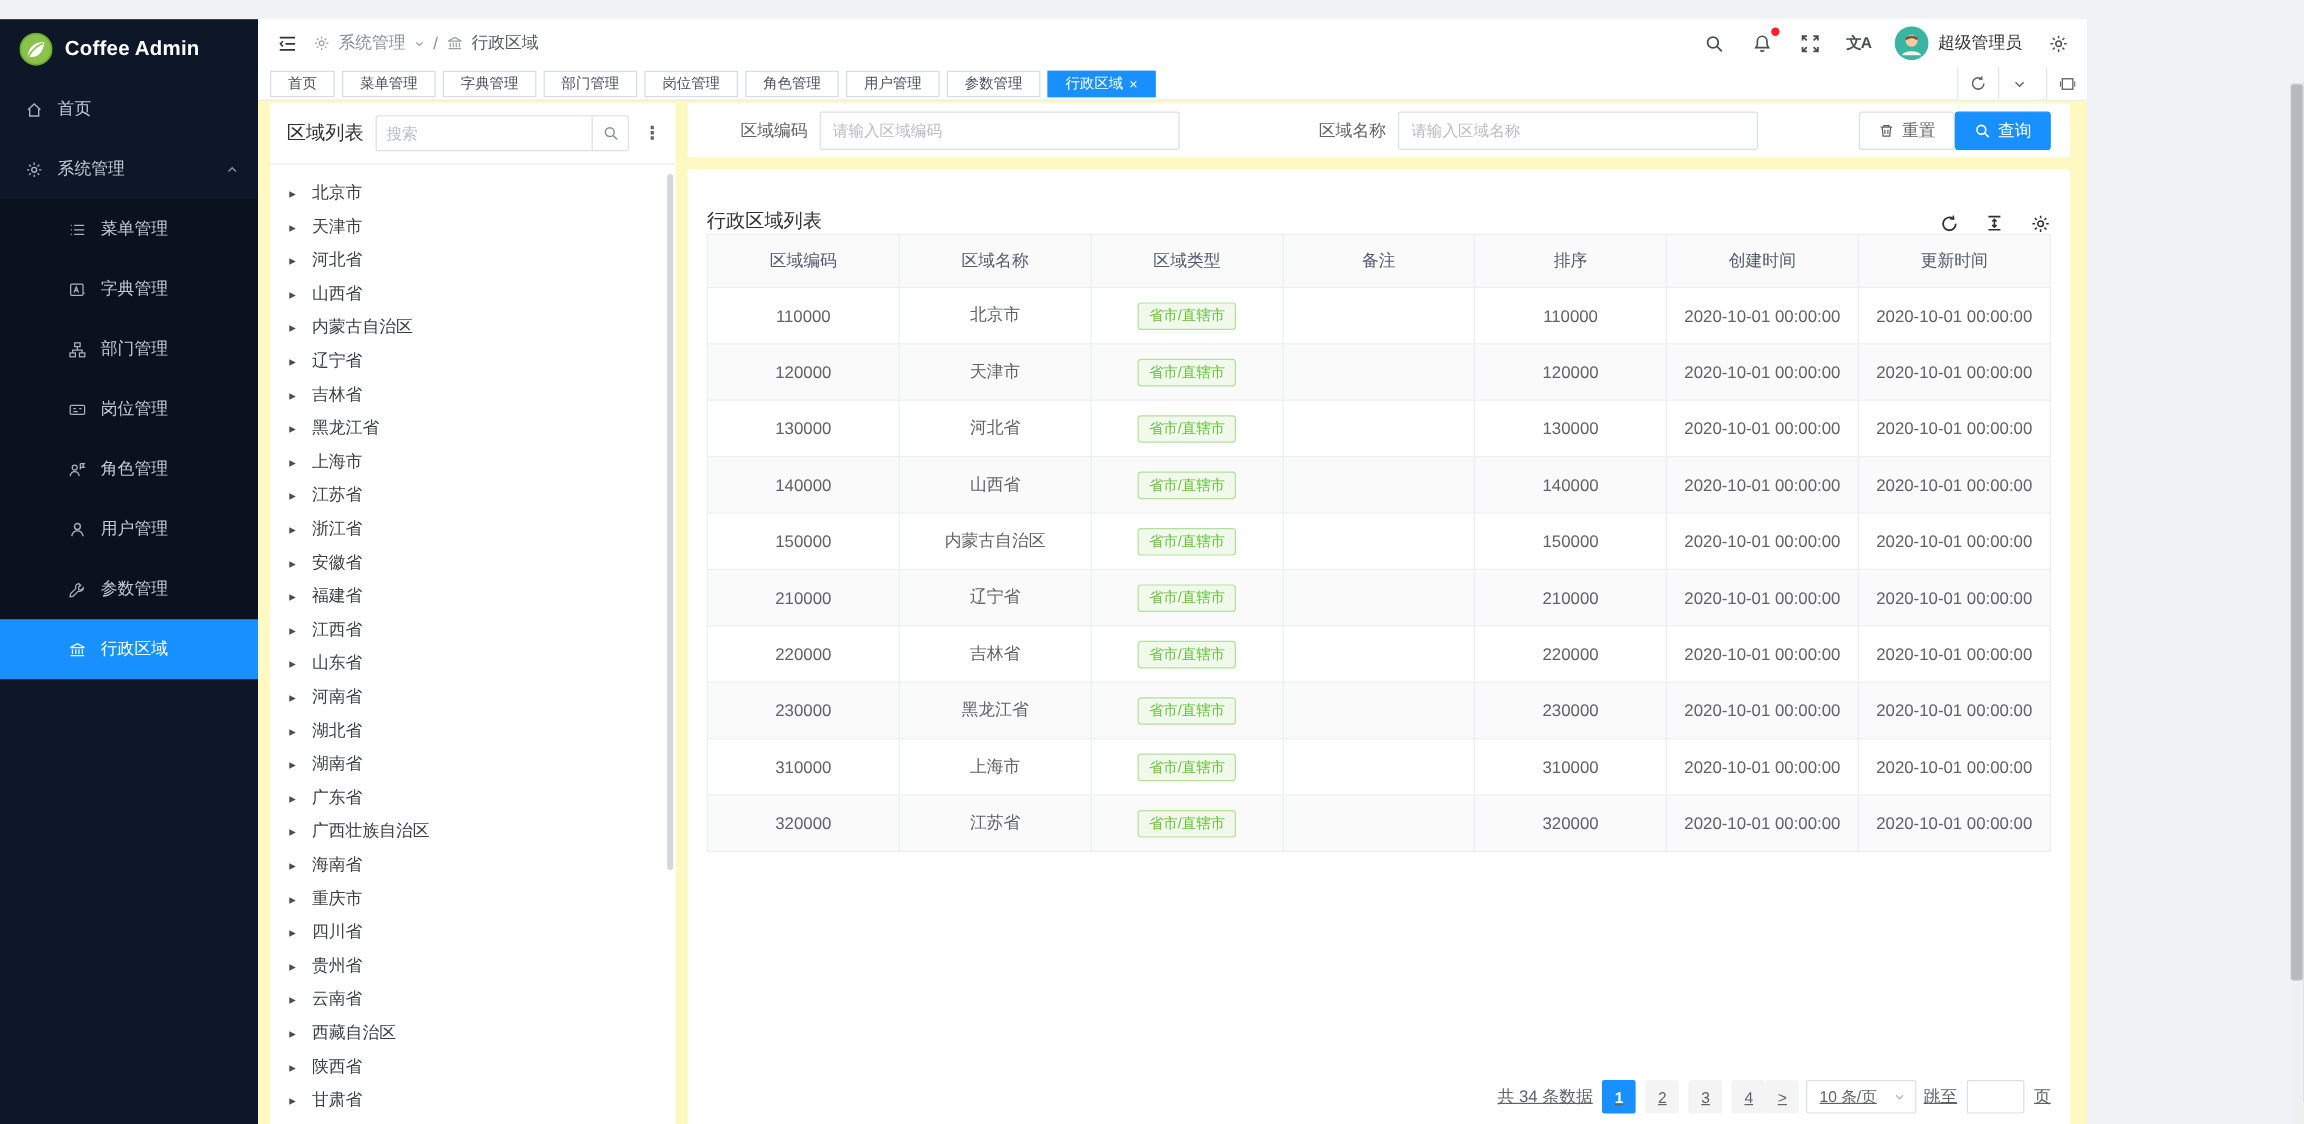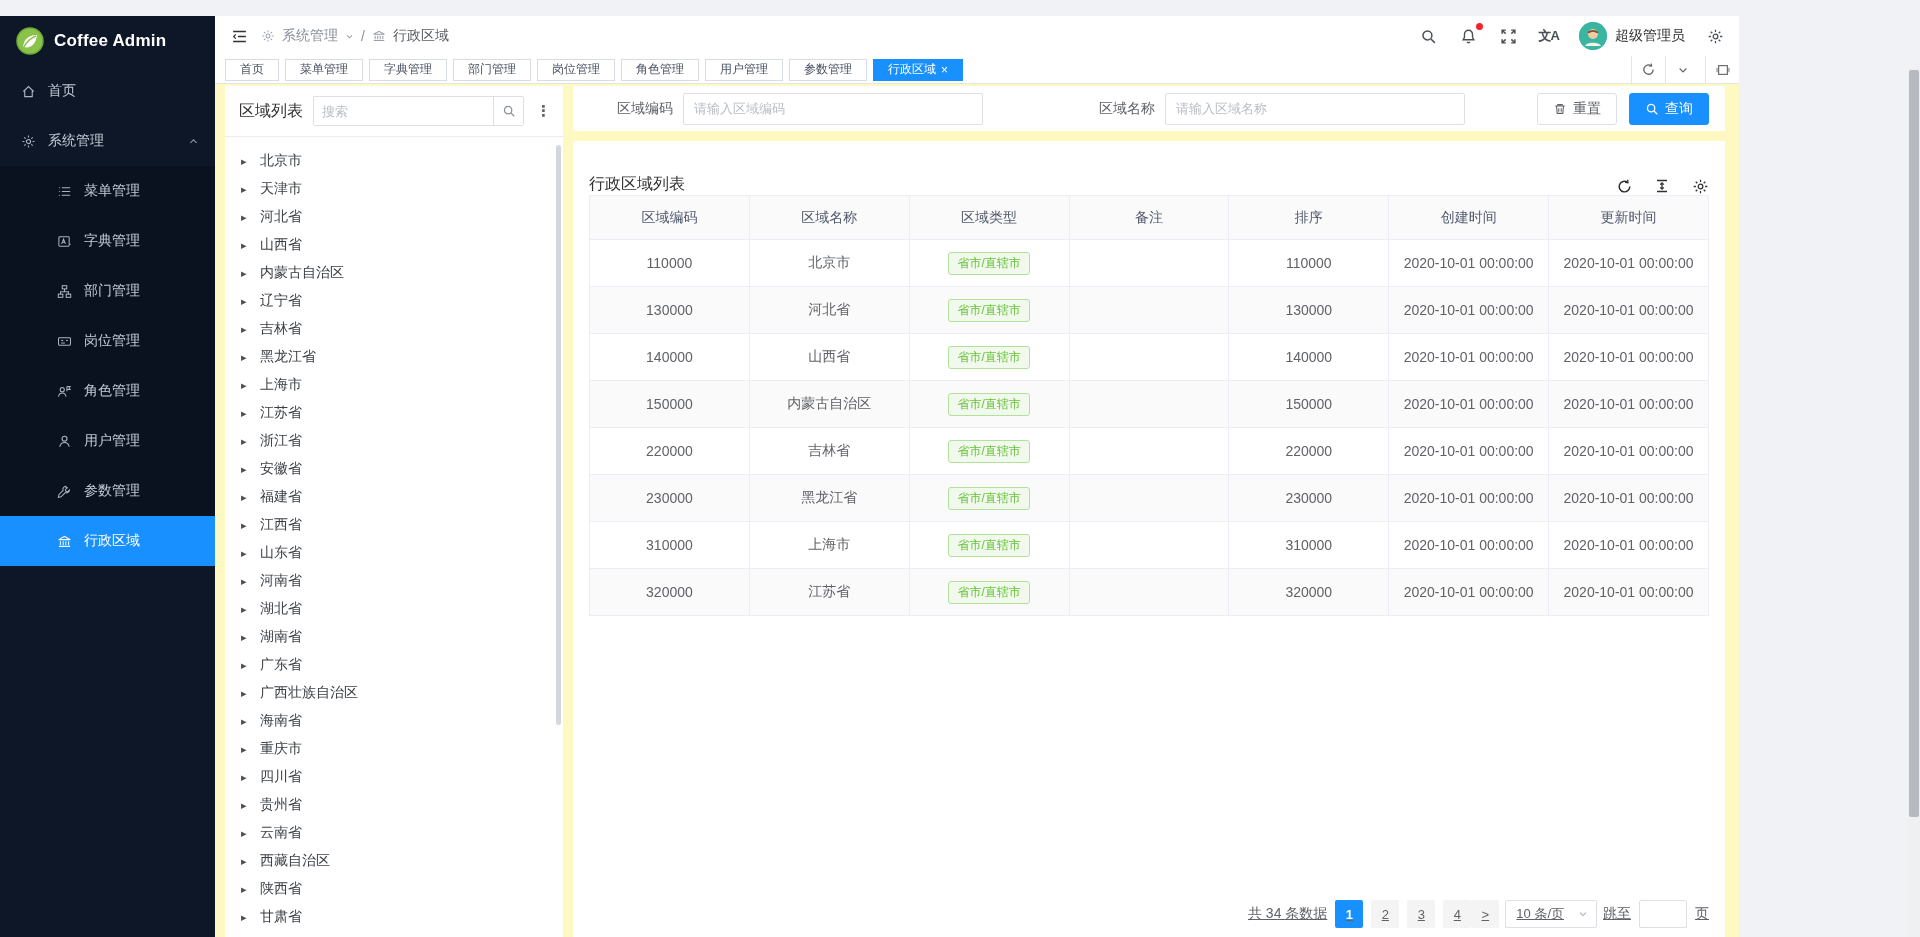--- a/index.html
+++ b/index.html
@@ -62,21 +62,21 @@
   .tree-scroll { position:absolute; right:2px; top:8px; width:5px; height:72%; background:#d4d7dc; border-radius:3px; }
 
   
   .right-col { flex:1; display:flex; flex-direction:column; gap:10px; min-width:0; min-height:0; }
 
   .filter-card { background:#fff; height:45px; display:flex; align-items:center; padding:0 16px 0 44px; gap:10px; flex-shrink:0; border-radius:2px; }
   .f-label { font-size:14px; color:#606266; white-space:nowrap; }
   .f-input { width:300px; height:32px; border:1px solid #dcdfe6; border-radius:2px; padding:0 10px; font-size:13px; color:#606266; outline:none; font-family:inherit; }
   .f-input::placeholder { color:#b8bcc4; }
   .f-gap { width:96px; }
-  .f-actions { margin-left:auto; display:flex; align-items:center; gap:12px; }
+  .f-actions { margin-left:auto; display:flex; align-items:center; gap:0; }
   .btn { height:32px; display:inline-flex; align-items:center; gap:6px; padding:0 15px; border-radius:3px; font-size:14px; cursor:pointer; border:1px solid #dcdfe6; background:#fff; color:#606266; font-family:inherit; }
   .btn-primary { background:#1890ff; border-color:#1890ff; color:#fff; }
 
   .table-card { background:#fff; flex:1; display:flex; flex-direction:column; padding:0 16px; min-height:0; border-radius:2px; }
   .card-head { height:54px; display:flex; align-items:flex-end; flex-shrink:0; }
   .card-title { font-size:16px; color:#303133; }
   .card-tools { margin-left:auto; display:flex; align-items:center; gap:20px; color:#303133; }
   .card-tools .ct-icon { width:18px; height:18px; display:inline-flex; align-items:center; justify-content:center; cursor:pointer; }
 
   table.grid { width:100%; border-collapse:collapse; table-layout:fixed; }
@@ -594,20 +594,29 @@
                 <tr>
                   <td>110000</td>
                   <td>北京市</td>
                   <td><span class="badge">省市/直辖市</span></td>
                   <td></td>
                   <td>110000</td>
                   <td>2020-10-01 00:00:00</td>
                   <td>2020-10-01 00:00:00</td>
                 </tr>
 
+                <tr>
+                  <td>120000</td>
+                  <td>天津市</td>
+                  <td><span class="badge">省市/直辖市</span></td>
+                  <td></td>
+                  <td>120000</td>
+                  <td>2020-10-01 00:00:00</td>
+                  <td>2020-10-01 00:00:00</td>
+                </tr>
 
                 <tr>
                   <td>130000</td>
                   <td>河北省</td>
                   <td><span class="badge">省市/直辖市</span></td>
                   <td></td>
                   <td>130000</td>
                   <td>2020-10-01 00:00:00</td>
                   <td>2020-10-01 00:00:00</td>
                 </tr>
@@ -625,20 +634,29 @@
                 <tr>
                   <td>150000</td>
                   <td>内蒙古自治区</td>
                   <td><span class="badge">省市/直辖市</span></td>
                   <td></td>
                   <td>150000</td>
                   <td>2020-10-01 00:00:00</td>
                   <td>2020-10-01 00:00:00</td>
                 </tr>
 
+                <tr>
+                  <td>210000</td>
+                  <td>辽宁省</td>
+                  <td><span class="badge">省市/直辖市</span></td>
+                  <td></td>
+                  <td>210000</td>
+                  <td>2020-10-01 00:00:00</td>
+                  <td>2020-10-01 00:00:00</td>
+                </tr>
 
                 <tr>
                   <td>220000</td>
                   <td>吉林省</td>
                   <td><span class="badge">省市/直辖市</span></td>
                   <td></td>
                   <td>220000</td>
                   <td>2020-10-01 00:00:00</td>
                   <td>2020-10-01 00:00:00</td>
                 </tr>

